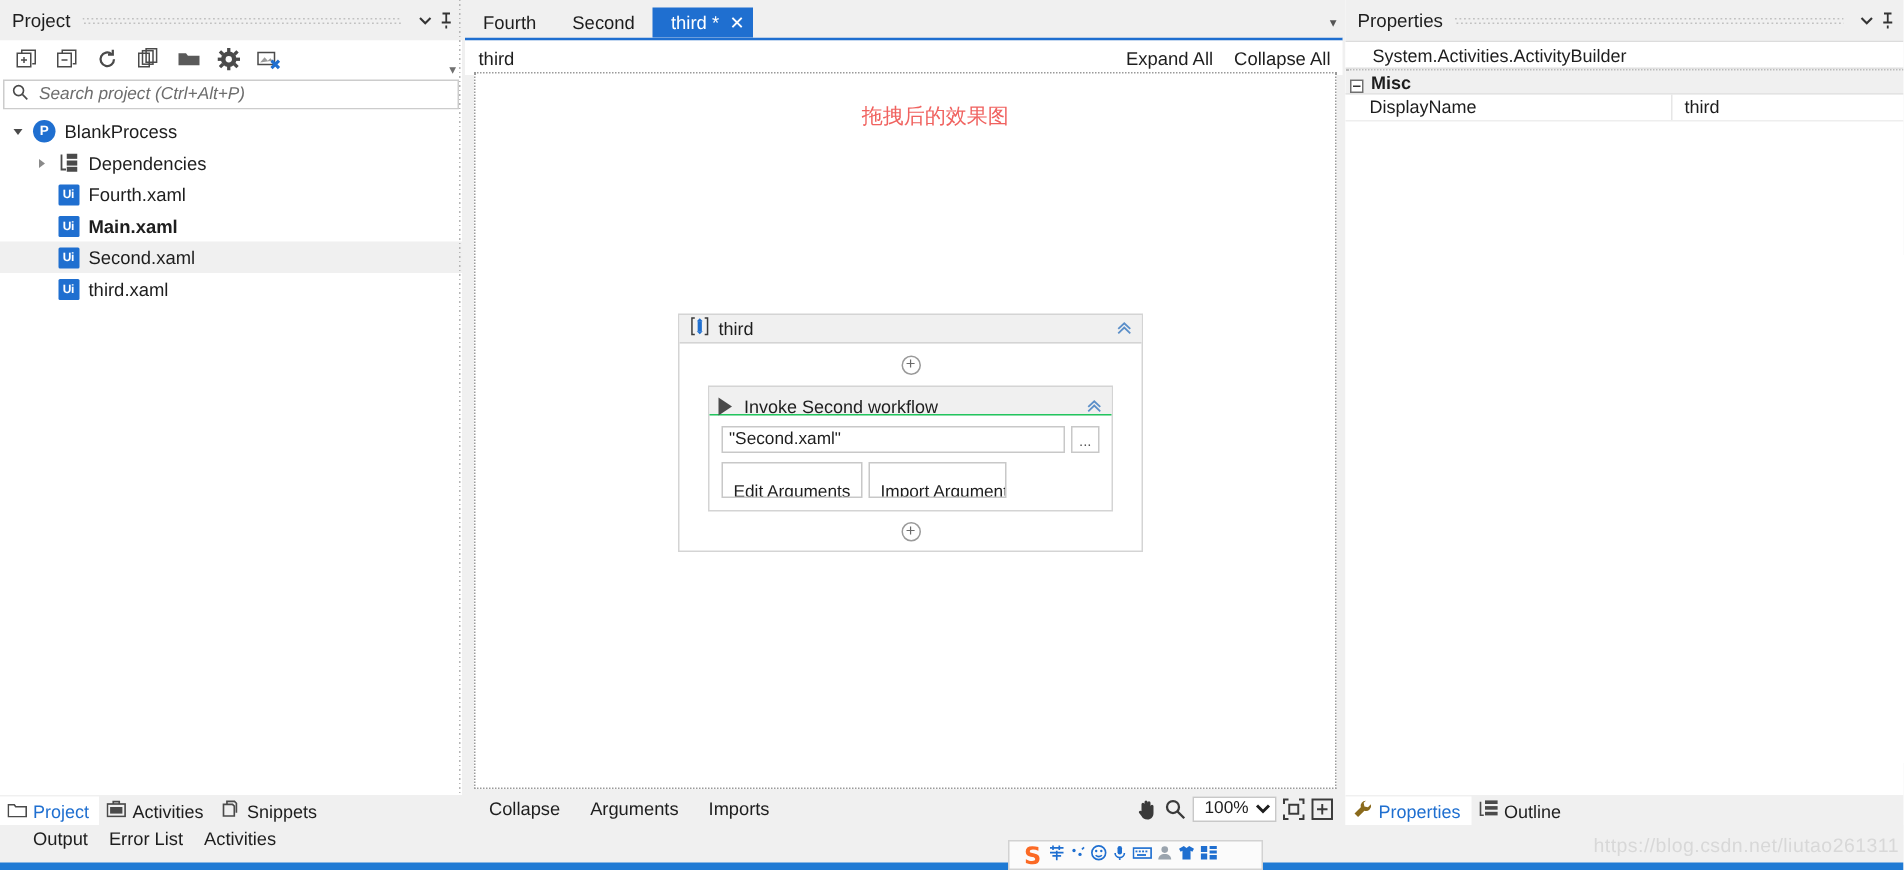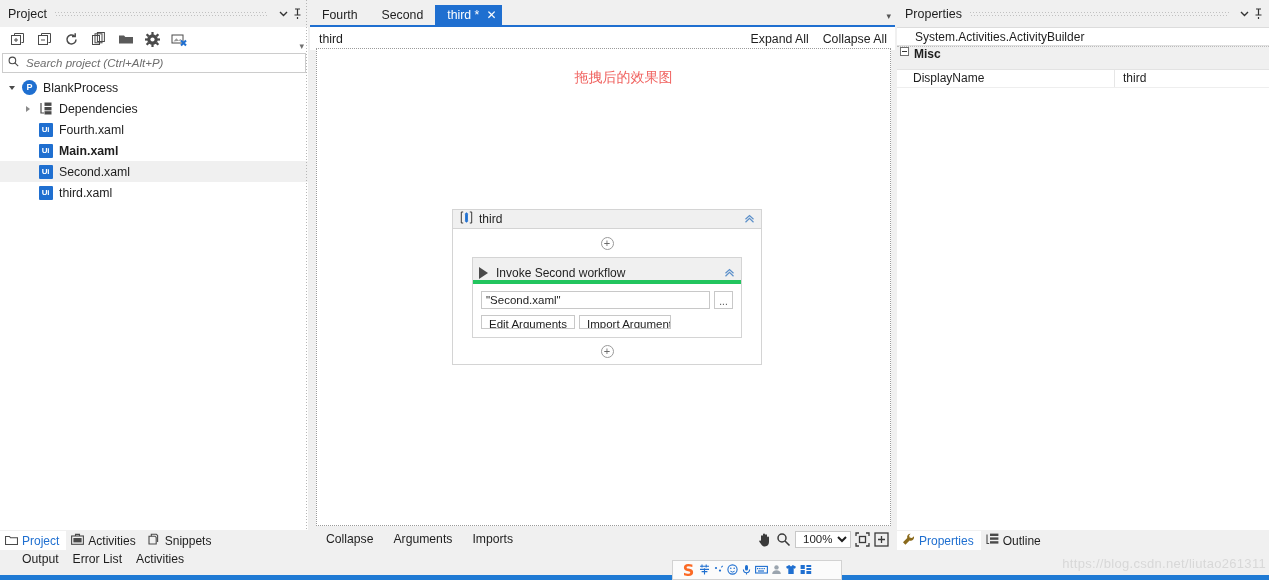--- a/index.html
+++ b/index.html
@@ -136,41 +136,41 @@
   .plus-node {
     width:13px;height:13px;border-radius:50%;border:1px solid #9a9a9a;
     display:flex;align-items:center;justify-content:center;color:#6a6a6a;
     font-size:11px;line-height:1; cursor:pointer; background:#fff;
   }
 
   #invoke {
     width:270px; margin:7px 0; border:1px solid #d4d4d4; background:#ffffff;
   }
   #invoke-header {
-    height:26px; background:#f0f0f0; border-bottom:4px solid #22c55e;
+    height:19px; background:#f0f0f0; border-bottom:1px solid #22c55e;
     display:flex; align-items:center; padding:8px 6px 0 6px; gap:8px;
   }
   .play-tri { width:0;height:0;border-left:9px solid #4a4a4a;border-top:6px solid transparent;border-bottom:6px solid transparent;}
   #invoke-header .nm{font-size:12px;}
   #invoke-body { padding:7px 8px 8px 8px; }
   .path-row { display:flex; gap:4px; }
   .path-input {
     flex:1; height:18px; border:1px solid #c8c8c8; background:#fff;
     font-size:11.5px; color:#1e1e1e; padding:0 4px; line-height:16px;
     font-family:"Liberation Sans",sans-serif; outline:none;
   }
   .dots-btn {
     width:19px;height:18px;border:1px solid #c8c8c8;background:#fff;
     font-size:10px;color:#555; display:flex;align-items:flex-end;justify-content:center;
     cursor:pointer; padding-bottom:1px;
   }
   .btn-row{display:flex;gap:4px;margin-top:6px;}
   .mini-btn {
-    height:14px; border:1px solid #c8c8c8; background:#ffffff;
-    font-size:11.5px; color:#1e1e1e; padding:0 7px; line-height:17px;
+    height:19px; border:1px solid #c8c8c8; background:#ffffff;
+    font-size:11.5px; color:#1e1e1e; padding:11px 7px; line-height:17px;
     font-family:"Liberation Sans",sans-serif; cursor:pointer; white-space:nowrap;
     overflow:hidden;
   }
   .mini-btn.clipped{ width:92px; padding-right:0;}
 
   
   #designer-bottom {
     position:absolute; left:6px; top:528px; width:575px; height:22px;
     display:flex; align-items:center; background:#f0f0f0;
   }
@@ -188,21 +188,21 @@
     position:absolute; left:897px; top:0; width:372px; height:550px;
     background:#ffffff; display:flex; flex-direction:column;
   }
   #prop-type{
     height:19px; border-bottom:1px solid #e0e0e0; border-top:1px solid #dcdcdc;
     display:flex; align-items:center; padding-left:18px; font-size:12px; color:#1e1e1e;
     background:#ffffff;
   }
   #prop-grid{flex:1; background:#fff; position:relative;}
   .cat-row{
-    height:24px; display:flex; align-items:flex-start; gap:5px; padding-left:3px;
+    height:17px; display:flex; align-items:flex-end; gap:5px; padding-left:3px;
     background:#f0f0f0; border-bottom:1px solid #e3e3e3; border-top:1px dotted #bbb;
     font-weight:bold; font-size:12px;
   }
   .box-minus{
     width:9px;height:9px;border:1px solid #707070;background:#fff;
     display:flex;align-items:center;justify-content:center;
   }
   .box-minus i{display:block;width:5px;height:1px;background:#333;}
   .prop-row{
     height:17.5px; display:flex; align-items:center; font-size:12px;

